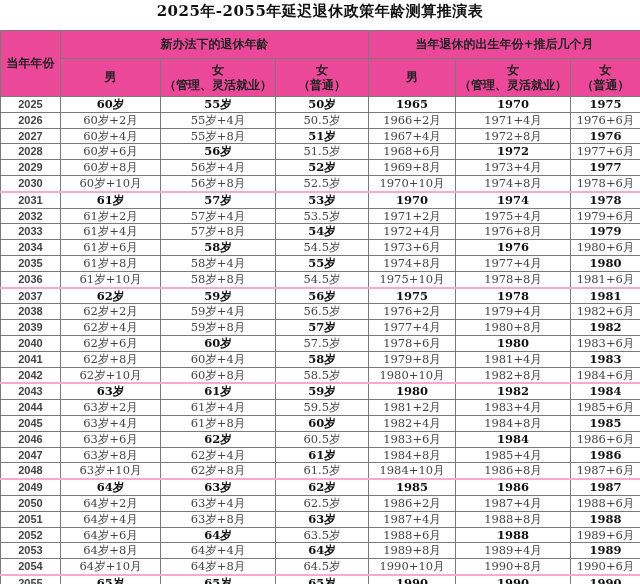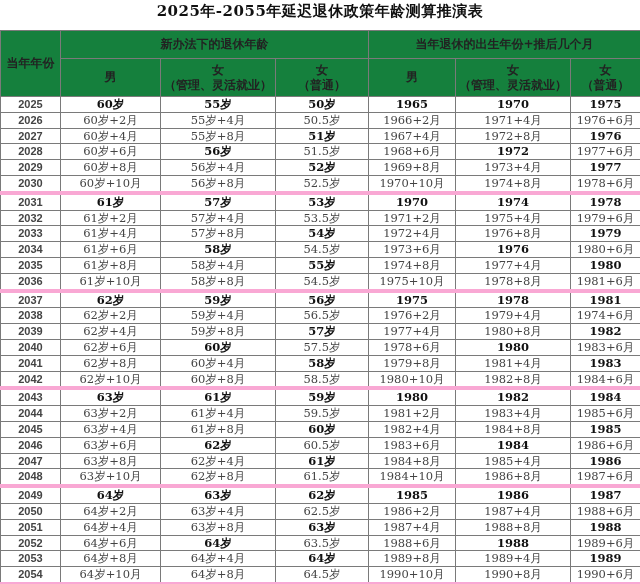--- a/index.html
+++ b/index.html
@@ -1,27 +1,27 @@
 <!DOCTYPE html>
 <html><head>
 <meta charset="utf-8">
 <style>
   html, body { margin: 0; padding: 0; background: #ffffff; }
   body { width: 640px; height: 584px; overflow: hidden; font-family: "DejaVu Serif", "Liberation Serif", serif; color: #222; }
   .title { height: 30px; line-height: 22px; text-align: center; font-size: 15px; font-weight: bold; color: #111; letter-spacing: 0.5px; }
   table { border-collapse: collapse; width: 640px; table-layout: fixed; }
   td, th { border: 1px solid #7a7a7a; padding: 0; text-align: center; overflow: hidden; white-space: nowrap; }
-  thead th { background: #15803d; font-weight: bold; font-size: 12px; color: #222; }
+  thead th { background: #ec4899; font-weight: bold; font-size: 12px; color: #222; }
   th.group { height: 27px; }
   th.sub { height: 37px; line-height: 15px; font-size: 12px; }
   th.year-head { font-size: 12px; }
   tbody td { height: 14.8px; line-height: 14.8px; font-size: 11.5px; color: #444; }
   tbody td.yr { font-family: "Liberation Sans", "DejaVu Sans", sans-serif; color: #444; font-size: 11px; font-weight: bold; }
   tbody td.b { font-weight: bold; color: #111; }
-  tbody tr.thick td { border-top: 4px solid #f9a8d4; }
+  tbody tr.thick td { border-top: 2px solid #f9a8d4; }
   .sub-line { display: block; }
 </style>
 </head>
 <body>
 
 <div class="title">2025年-2055年延迟退休政策年龄测算推演表</div>
 
 <table>
   <colgroup>
     <col style="width:60px">
@@ -181,21 +181,21 @@
         <td class="b">1978</td>
         <td class="b">1981</td>
       </tr>
       <tr>
         <td class="yr">2038</td>
         <td>62岁+2月</td>
         <td>59岁+4月</td>
         <td>56.5岁</td>
         <td>1976+2月</td>
         <td>1979+4月</td>
-        <td>1974+6月</td>
+        <td>1982+6月</td>
       </tr>
       <tr>
         <td class="yr">2039</td>
         <td>62岁+4月</td>
         <td>59岁+8月</td>
         <td class="b">57岁</td>
         <td>1977+4月</td>
         <td>1980+8月</td>
         <td class="b">1982</td>
       </tr>

